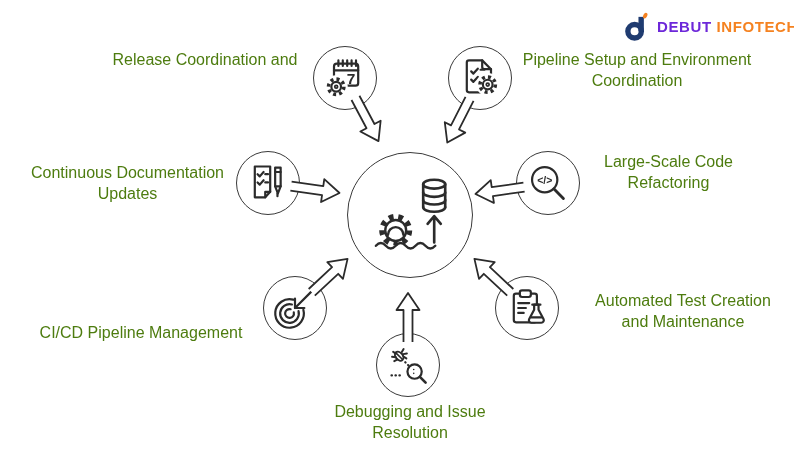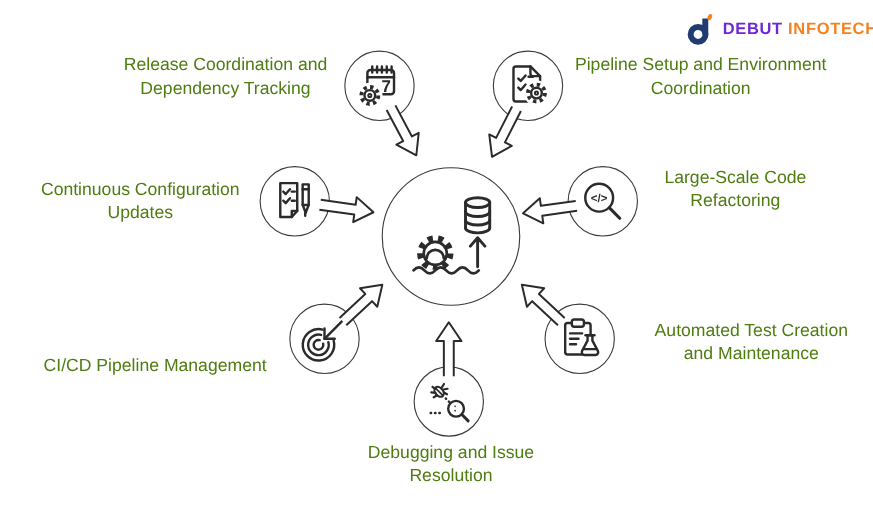--- a/index.html
+++ b/index.html
@@ -70,21 +70,20 @@
       <circle cx="12" cy="28" r="7" stroke-width="3.2" stroke-dasharray="2.75 2.75" stroke-linecap="butt"></circle>
       <circle cx="12" cy="28" r="4.4" stroke-width="2"></circle>
       <circle cx="12" cy="28" r="1.3" stroke-width="1.6"></circle>
     </svg>
   </div>
   <svg class="arrow" style="left:355px;top:83px;transform:rotate(62deg);" viewBox="0 0 52 28">
     <path d="M1,9.5 H33 V2.5 L50,14 L33,25.5 V18.5 H1" fill="#ffffff" stroke="#2b2b2b" stroke-width="1.8" stroke-linejoin="round"></path>
   </svg>
   <div class="label" style="left:85px;top:49px;width:240px;">
     <div>Release Coordination and</div>
-    <div>Dependency Tracking</div>
   </div>
 
   <div class="node-circle" style="left:448px;top:46px;">
     <svg class="icon-svg" width="44" height="44" viewBox="0 0 40 40" fill="none" stroke="#2b2b2b" stroke-width="2" stroke-linecap="round" stroke-linejoin="round">
       <path d="M22,4 H10 a2,2 0 0 0 -2,2 v25 a2,2 0 0 0 2,2 h18 a2,2 0 0 0 2,-2 V12 L22,4 Z"></path>
       <path d="M22,4 v6 a2,2 0 0 0 2,2 h6"></path>
       <path d="M12,14 l2,2 l4,-4.5"></path>
       <path d="M20.5,12.5 h3.5"></path>
       <path d="M12,21.5 l2,2 l4,-4.5"></path>
       <circle cx="27" cy="26" r="10.5" fill="#ffffff" stroke="none"></circle>
@@ -113,21 +112,21 @@
       <path d="M26.5,10 h5"></path>
       <path d="M26.5,23 l2,5.5 l3,0 ... " stroke="none"></path>
       <path d="M26.5,23 L29,29.5 L31.5,23"></path>
       <path d="M28.6,29.5 V32"></path>
     </svg>
   </div>
   <svg class="arrow" style="left:290px;top:172px;transform:rotate(8deg);" viewBox="0 0 52 28">
     <path d="M1,9.5 H33 V2.5 L50,14 L33,25.5 V18.5 H1" fill="#ffffff" stroke="#2b2b2b" stroke-width="1.8" stroke-linejoin="round"></path>
   </svg>
   <div class="label" style="left:10px;top:162px;width:235px;">
-    <div>Continuous Configuration</div>
+    <div>Continuous Documentation</div>
     <div>Updates</div>
   </div>
 
   <div class="node-circle" style="left:516px;top:151px;">
     <svg class="icon-svg" width="44" height="44" viewBox="0 0 40 40" fill="none" stroke="#2b2b2b" stroke-width="2" stroke-linecap="round" stroke-linejoin="round">
       <circle cx="17" cy="17" r="11.5"></circle>
       <path d="M25.5,25.5 L34,34" stroke-width="2.6"></path>
       <text x="17" y="20.5" font-size="9.5" font-weight="bold" text-anchor="middle" fill="#2b2b2b" stroke="none" font-family="'DejaVu Sans Mono',monospace">&lt;/&gt;</text>
     </svg>
   </div>

